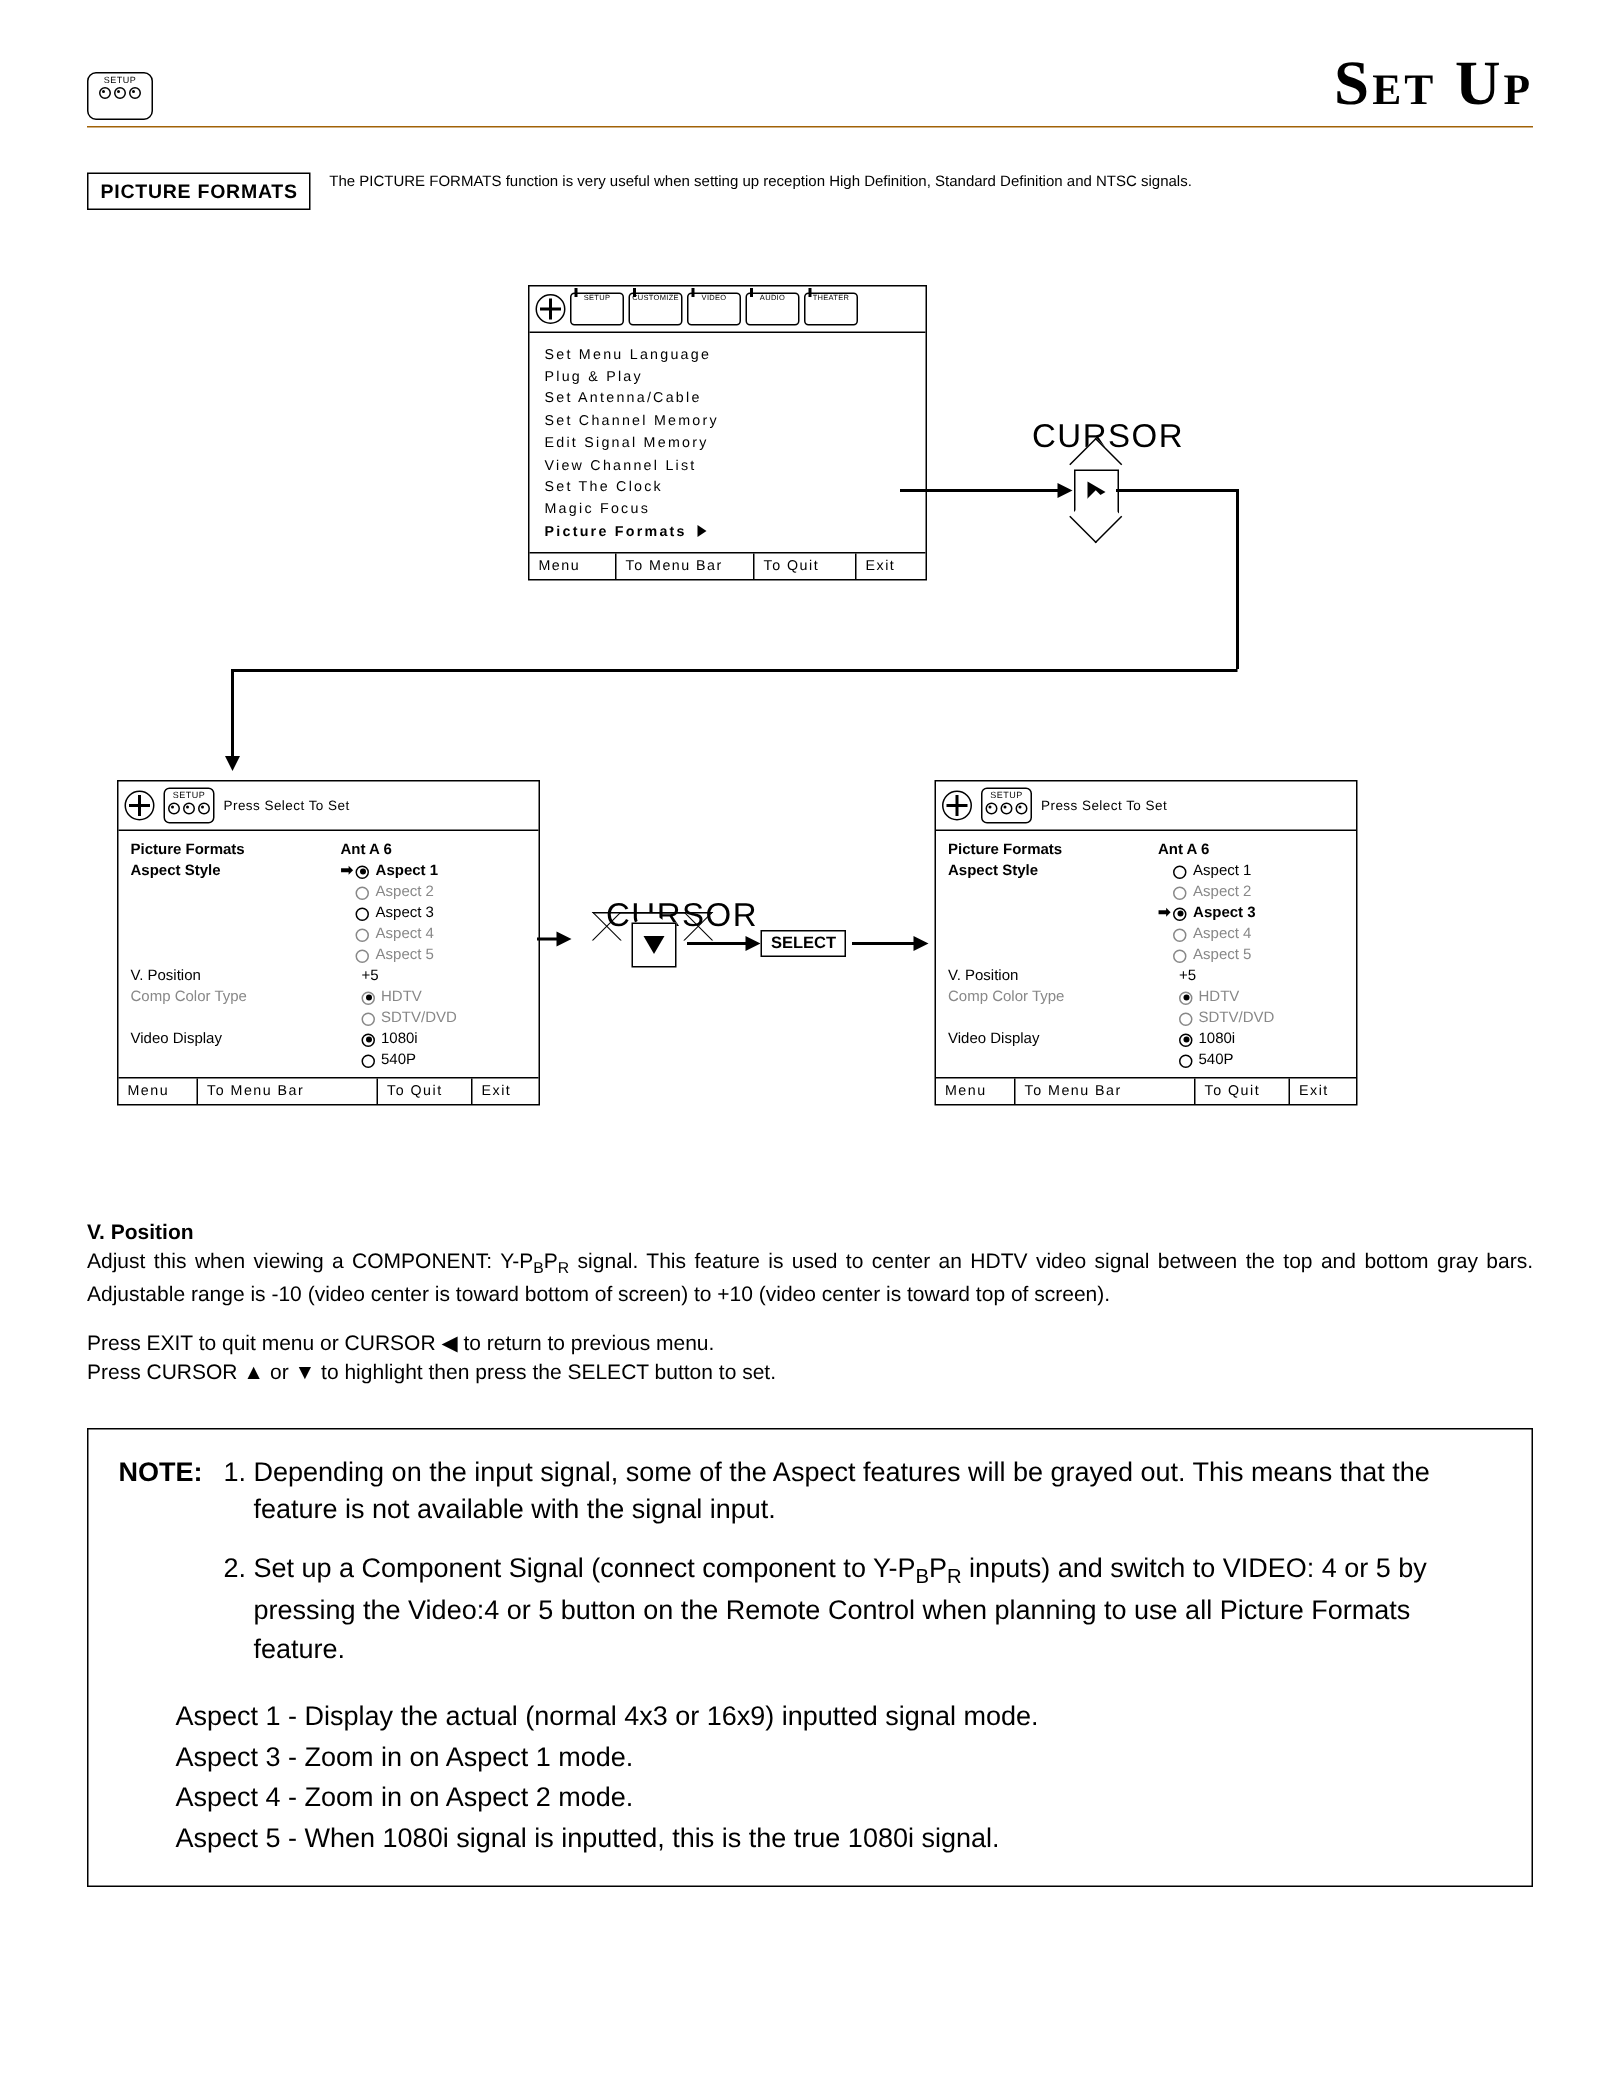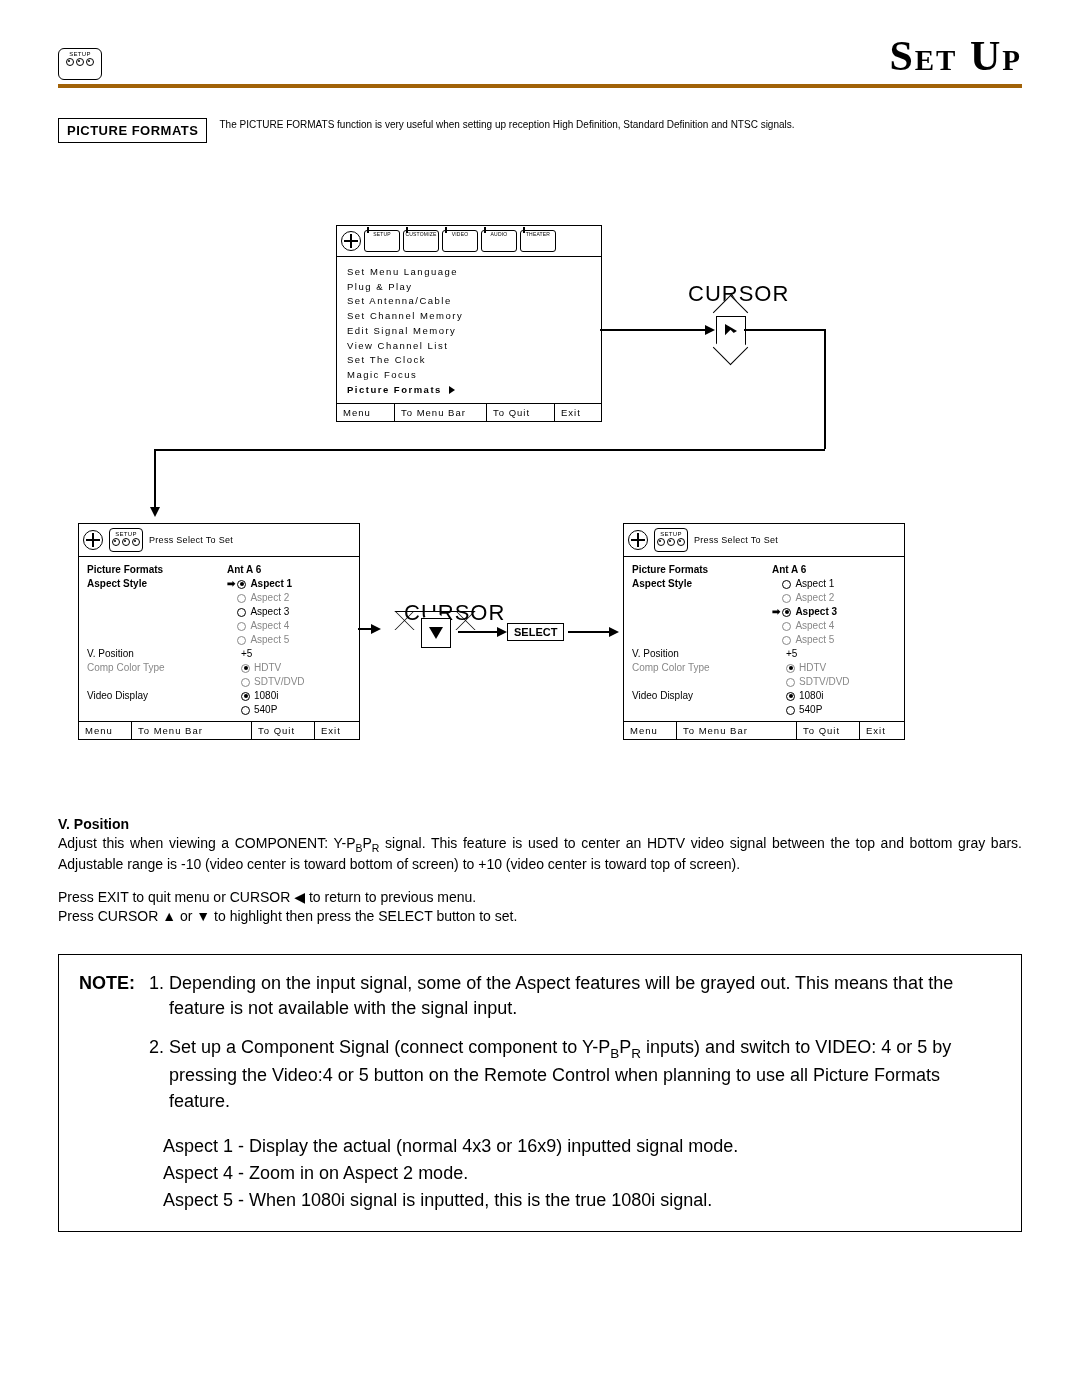--- a/index.html
+++ b/index.html
@@ -37,21 +37,21 @@
     width: 6px; height: 6px; border: 1px solid #000; border-radius: 50%;
     position: relative;
   }
   .setup-badge .knobs span::after {
     content:""; position:absolute; width:2px; height:2px; background:#000; border-radius:50%; top:1px; left:1px;
   }
   .header-row {
     display: flex;
     justify-content: space-between;
     align-items: flex-end;
-    border-bottom: 4px solid #a16207;
+    border-bottom: 1px solid #a16207;
     padding-bottom: 4px;
     margin-top: 2px;
   }
   .setup-title {
     font-size: 42px;
     font-weight: 700;
     letter-spacing: 2px;
     font-variant: small-caps;
     font-family: "Times New Roman", serif;
   }
@@ -197,21 +197,21 @@
     border: 1.5px solid #000;
     margin-top: 28px;
     padding: 16px 20px 16px 20px;
     font-size: 18px;
     line-height: 1.4;
   }
   .note-box .nrow { display: flex; }
   .note-box .nlabel { font-weight: 700; width: 70px; flex-shrink: 0; }
   .note-box ol { margin: 0; padding-left: 20px; }
   .note-box li { margin-bottom: 14px; }
-  .aspects { margin-left: 84px; margin-top: 6px; }
+  .aspects { margin-left: 38px; margin-top: 6px; }
   .aspects div { margin-bottom: 2px; }
   .pagenum { text-align:center; font-size: 14px; margin-top: 16px; }
   .sub { font-size: 0.75em; vertical-align: sub; }
   .tri-small-right {
     display: inline-block; width:0; height:0; border-top:4px solid transparent;
     border-bottom:4px solid transparent; border-left:6px solid #000; margin-left:3px;
     vertical-align: middle;
   }
 </style>
 </head>
@@ -231,21 +231,21 @@
     <div class="setup-title">Set Up</div>
   </div>
 
   <div class="intro-row">
     <div class="pf-label">PICTURE FORMATS</div>
     <div class="intro-text">The PICTURE FORMATS function is very useful when setting up reception High Definition, Standard Definition and NTSC signals.</div>
   </div>
 
   <div class="diagram">
 
-    <div class="osd" style="left:278px; top:0; width:264px;margin-top:32px;">
+    <div class="osd" style="left:294px; top:0; width:264px;">
       <div class="iconbar">
         <div class="navcirc"></div>
         <div class="tab">
             <span class="mark"></span>
             <span class="lbl">SETUP</span>
           </div>
         <div class="tab">
             <span class="mark"></span>
             <span class="lbl">CUSTOMIZE</span>
           </div>
@@ -471,18 +471,19 @@
       <div class="nlabel">NOTE:</div>
       <ol>
         <li>Depending on the input signal, some of the Aspect features will be grayed out.  This means that the feature is not available with the signal input.</li>
         <li>
           <span>Set up a Component Signal (connect component to Y-P</span><span class="sub">B</span><span>P</span><span class="sub">R</span><span> inputs) and switch to VIDEO: 4 or 5 by pressing the Video:4 or 5 button on the Remote Control when planning to use all Picture Formats feature.</span>
         </li>
       </ol>
     </div>
     <div class="aspects">
       <div>Aspect 1 - Display the actual (normal 4x3 or 16x9) inputted signal mode.</div>
+      <div>Aspect 3 - Zoom in on Aspect 1 mode.</div>
       <div>Aspect 4 - Zoom in on Aspect 2 mode.</div>
       <div>Aspect 5 - When 1080i signal is inputted, this is the true 1080i signal.</div>
     </div>
   </div>
 
 </div>
 
 </body></html>

